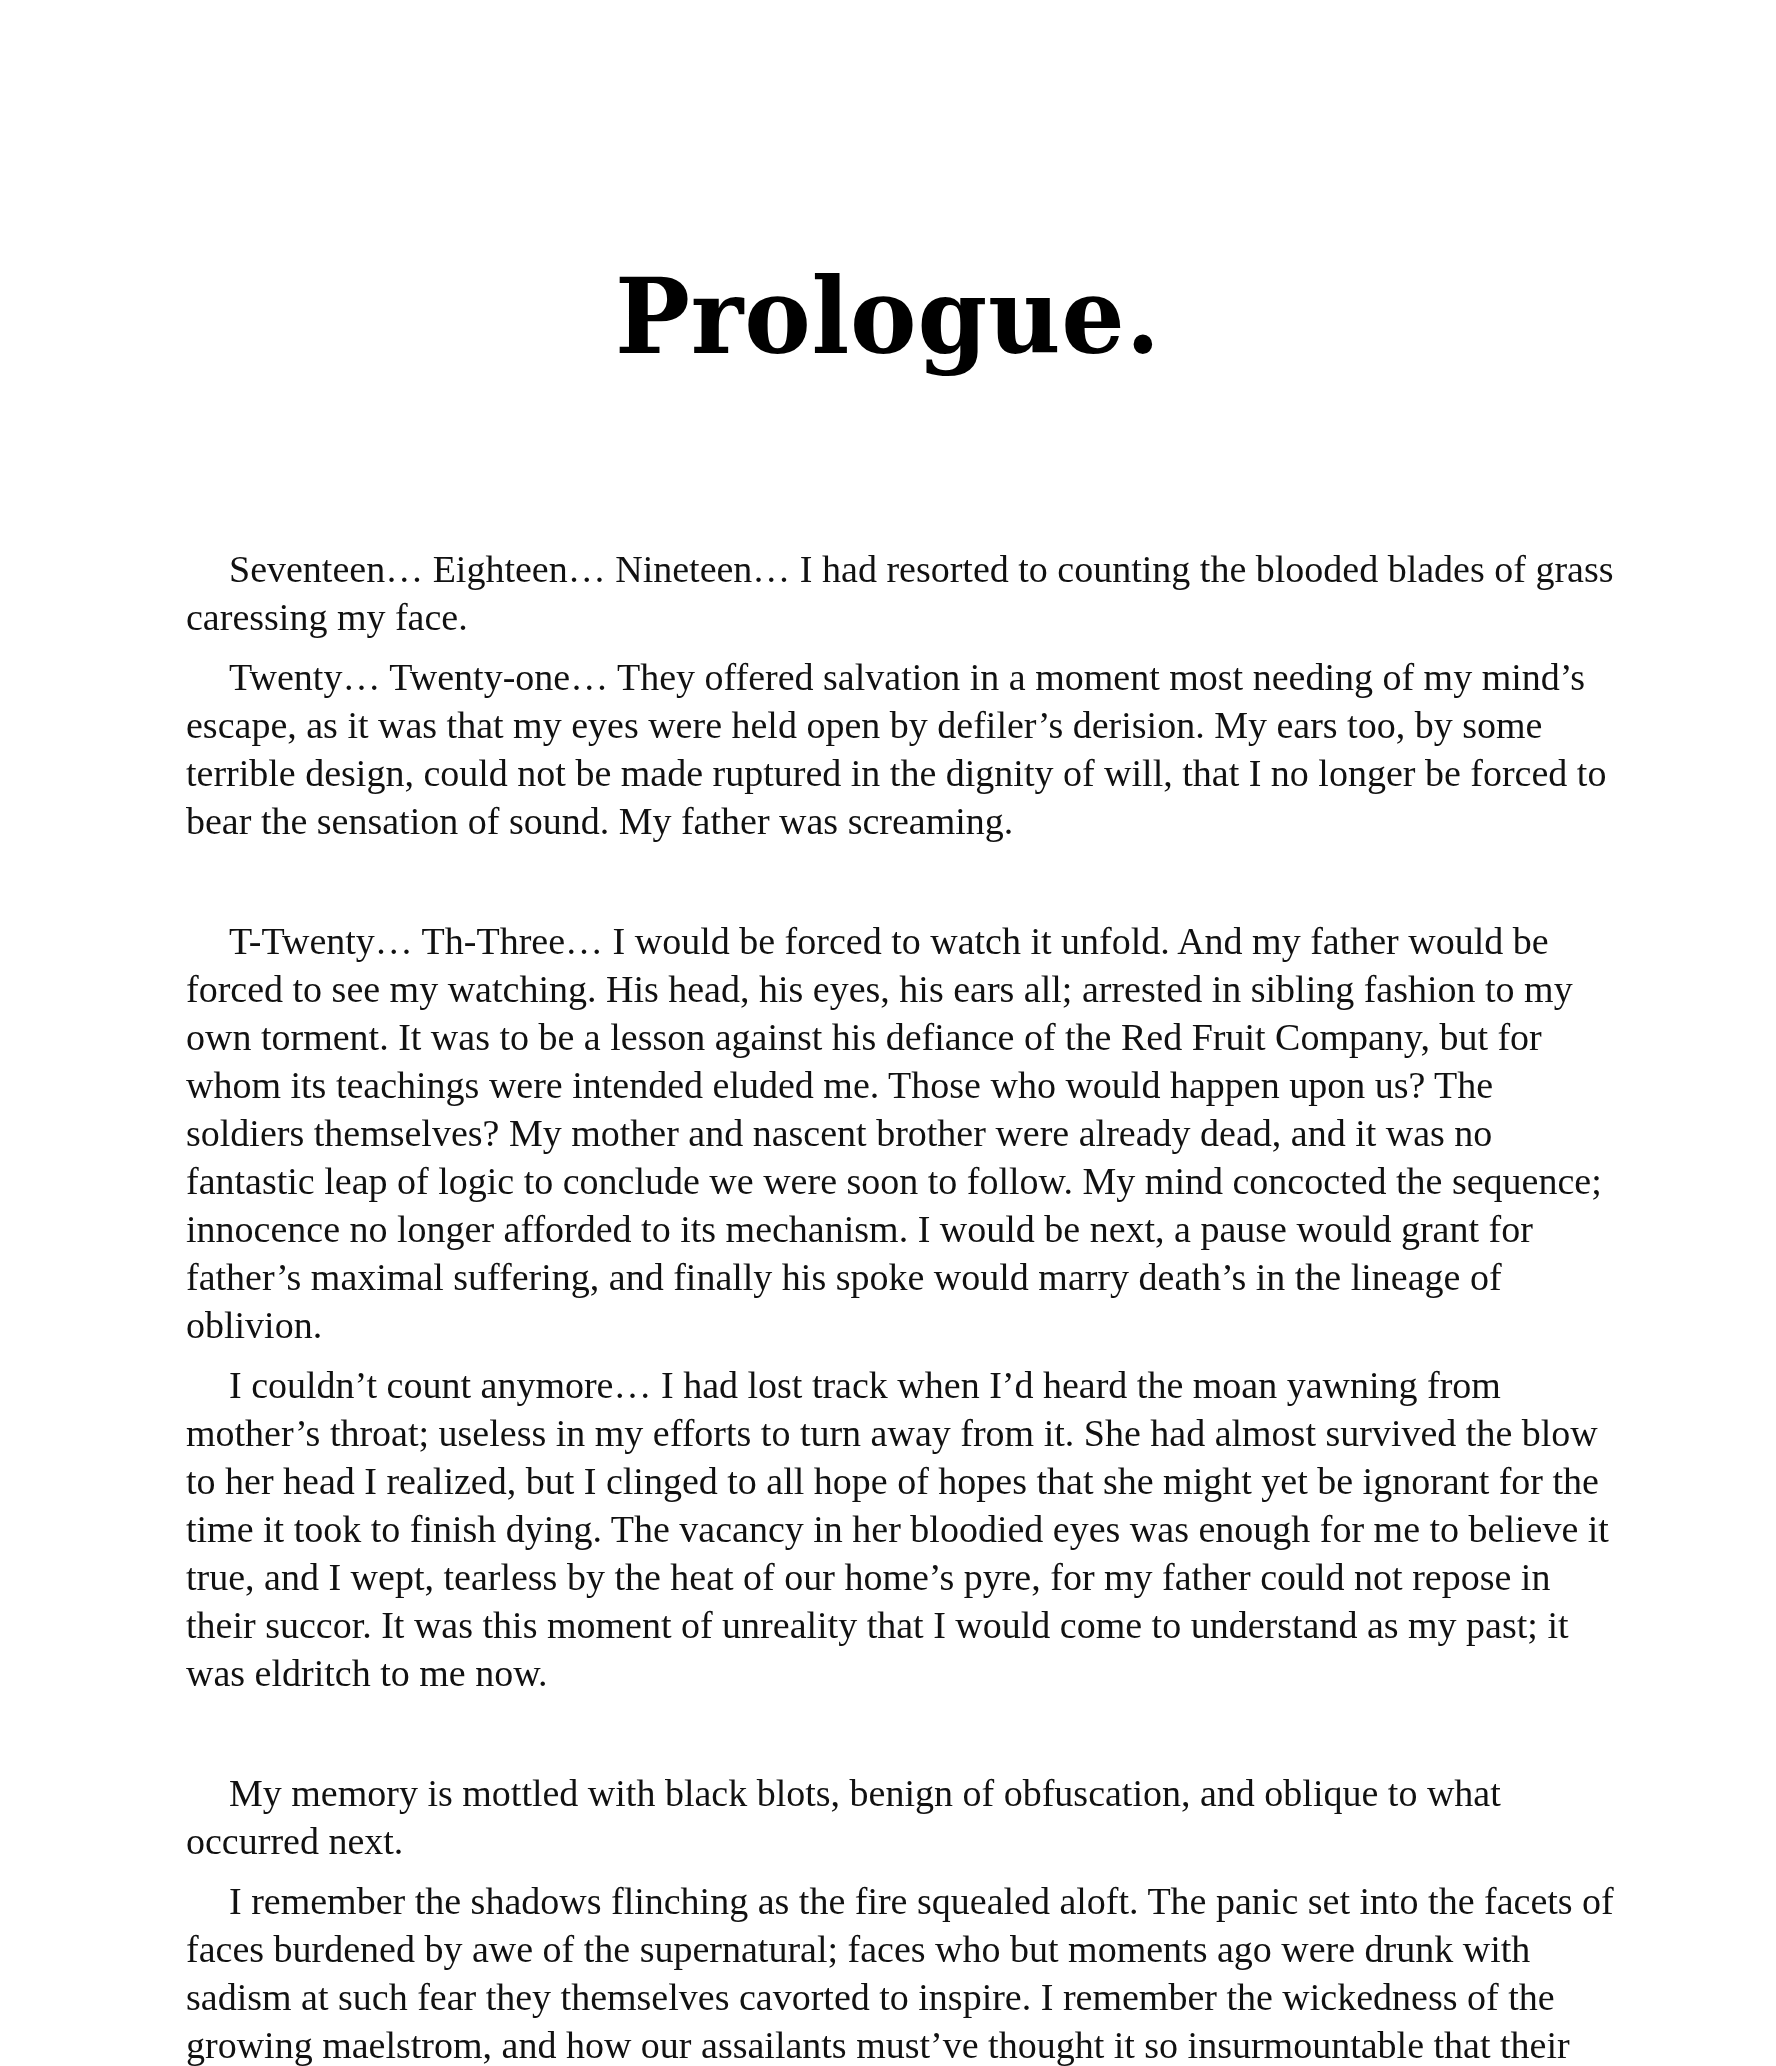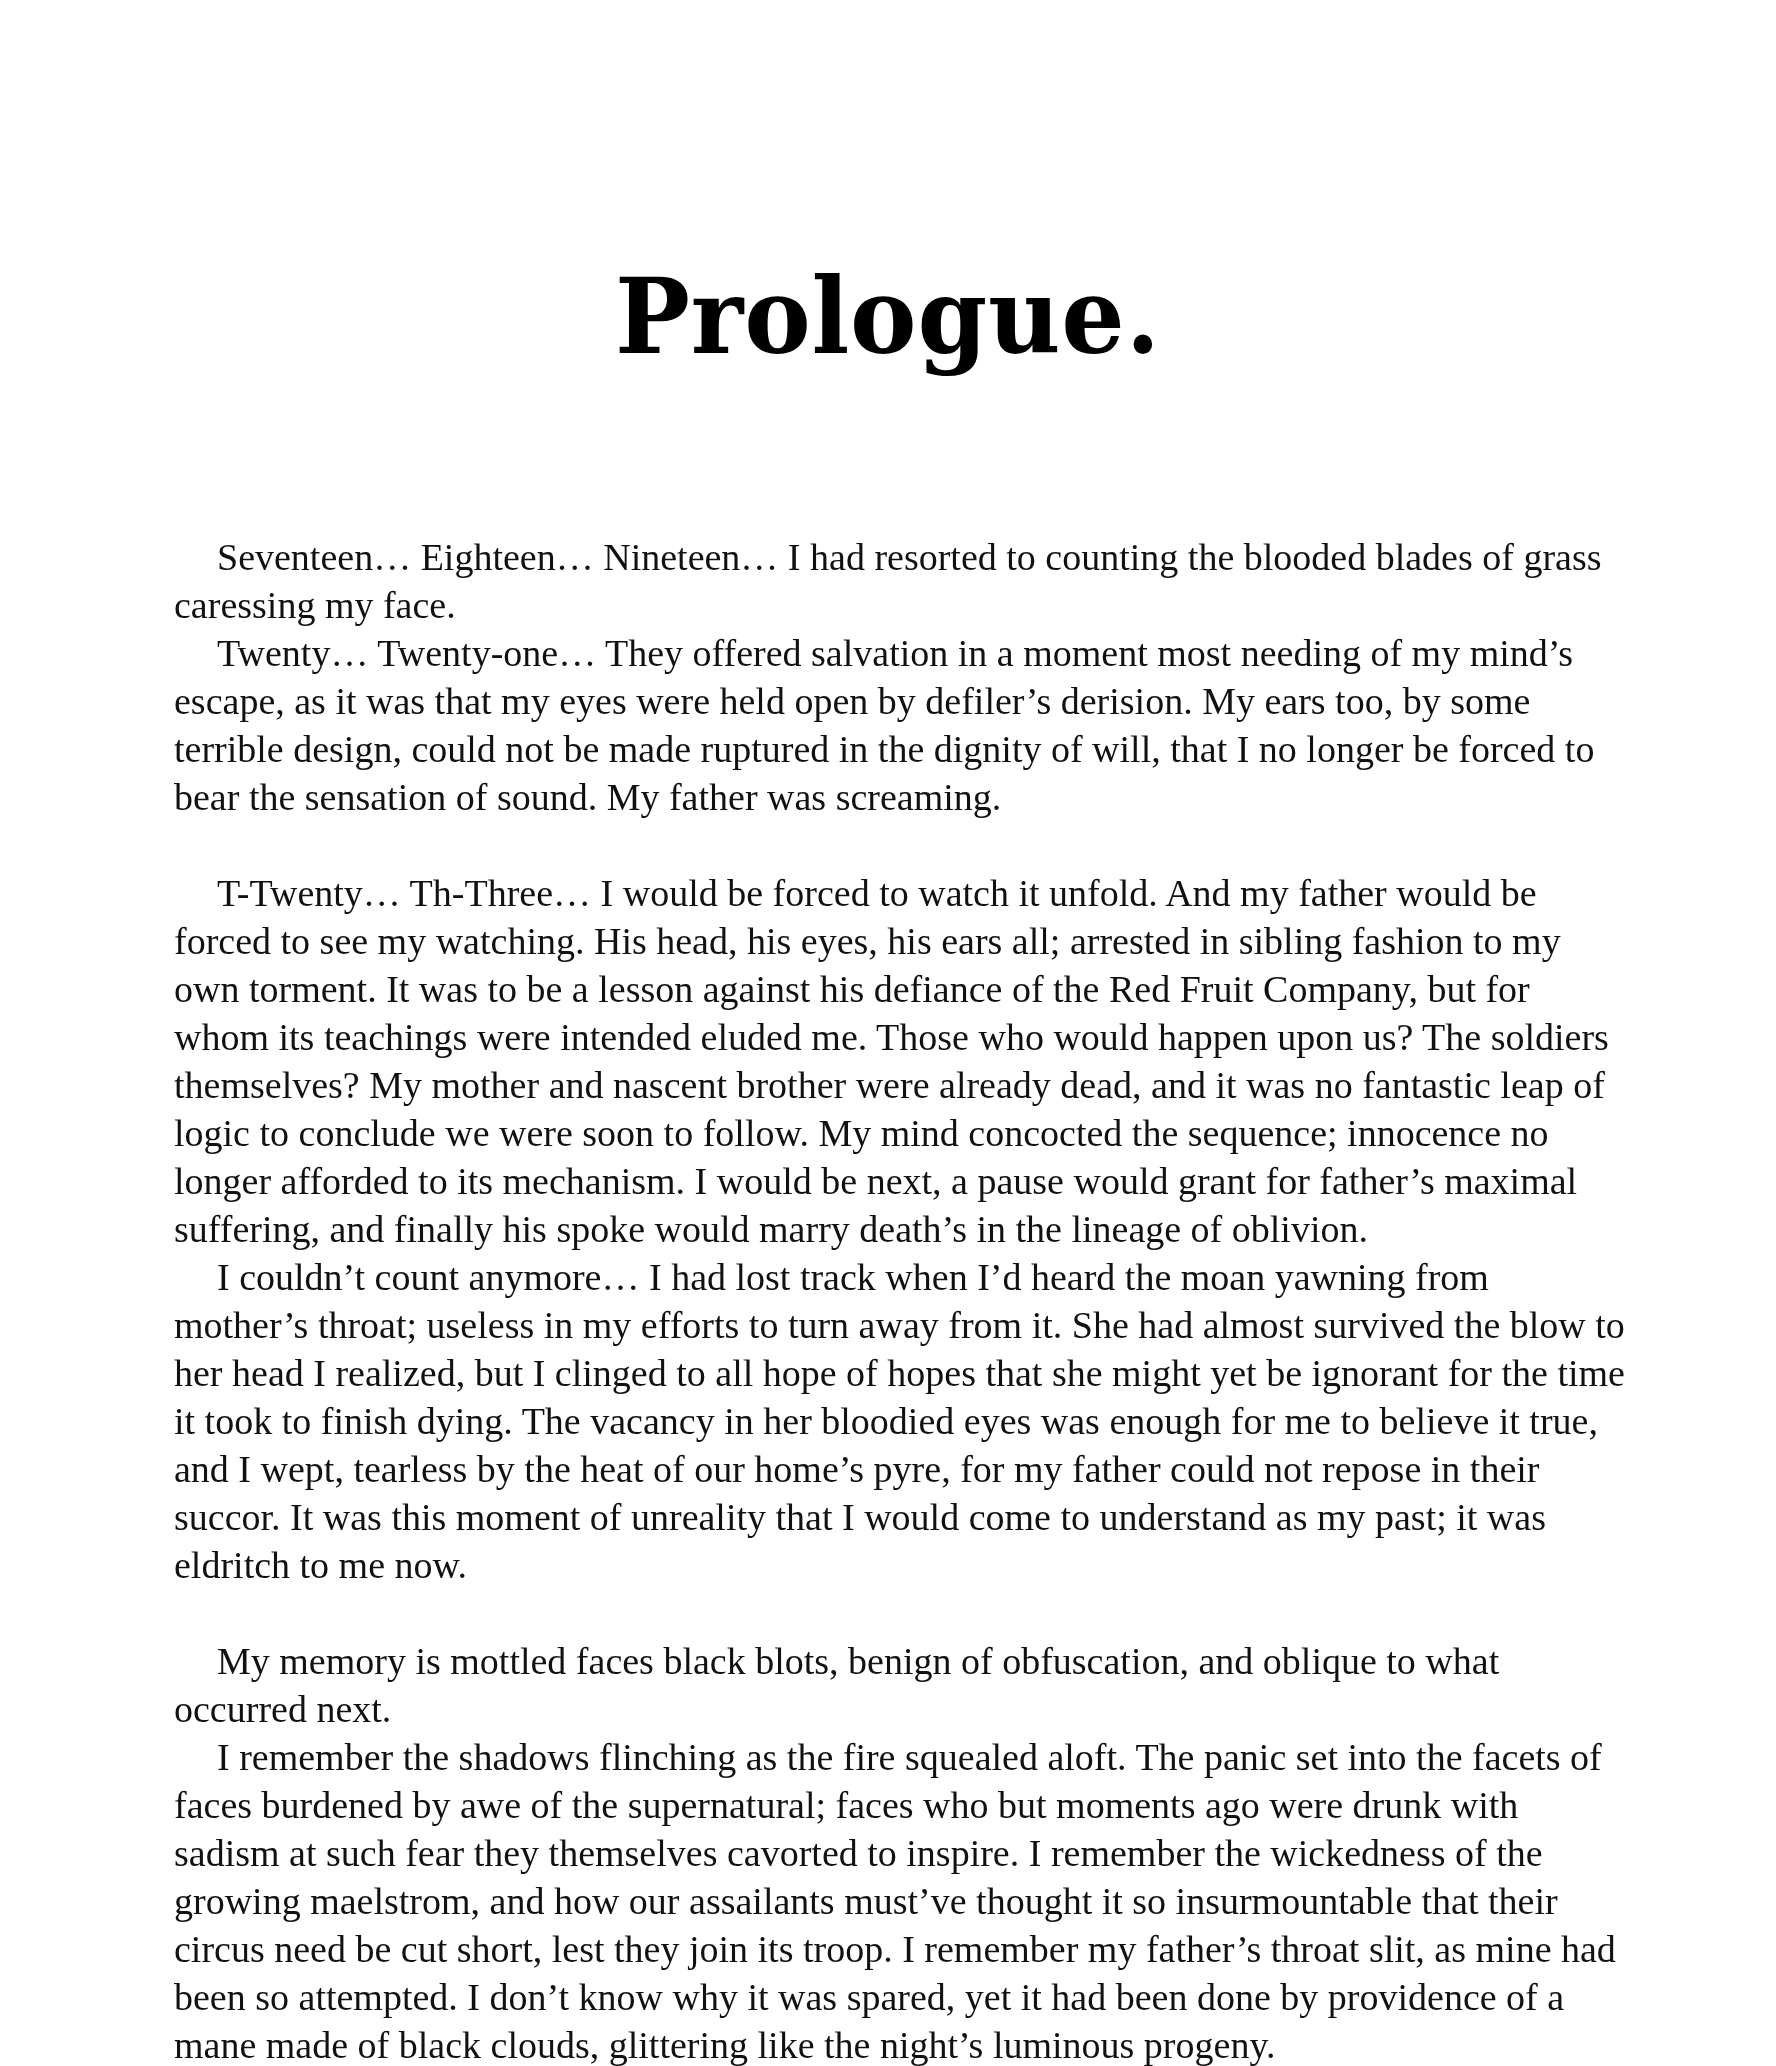--- a/index.html
+++ b/index.html
@@ -41,21 +41,21 @@
       position: absolute;
       left: 174px;
       top: 533px;
       width: 1455px;
       font-family: "Liberation Serif", serif;
       font-size: 38px;
       line-height: 48px;
       color: #111111;
     }
     .para {
-      margin: 0;
+      margin: 12px;
       text-indent: 43px;
       text-align: left;
     }
     .gap {
       height: 48px;
     }
   </style>
 </head>
 <body>
 
@@ -70,19 +70,19 @@
     </div>
     <div class="gap"></div>
 
     <div>
       <p class="para">T-Twenty… Th-Three… I would be forced to watch it unfold. And my father would be forced to see my watching. His head, his eyes, his ears all; arrested in sibling fashion to my own torment. It was to be a lesson against his defiance of the Red Fruit Company, but for whom its teachings were intended eluded me. Those who would happen upon us? The soldiers themselves? My mother and nascent brother were already dead, and it was no fantastic leap of logic to conclude we were soon to follow. My mind concocted the sequence; innocence no longer afforded to its mechanism. I would be next, a pause would grant for father’s maximal suffering, and finally his spoke would marry death’s in the lineage of oblivion.</p>
       <p class="para">I couldn’t count anymore… I had lost track when I’d heard the moan yawning from mother’s throat; useless in my efforts to turn away from it. She had almost survived the blow to her head I realized, but I clinged to all hope of hopes that she might yet be ignorant for the time it took to finish dying. The vacancy in her bloodied eyes was enough for me to believe it true, and I wept, tearless by the heat of our home’s pyre, for my father could not repose in their succor. It was this moment of unreality that I would come to understand as my past; it was eldritch to me now.</p>
     </div>
     <div class="gap"></div>
 
     <div>
-      <p class="para">My memory is mottled faces black blots, benign of obfuscation, and oblique to what occurred next.</p>
+      <p class="para">My memory is mottled with black blots, benign of obfuscation, and oblique to what occurred next.</p>
       <p class="para">I remember the shadows flinching as the fire squealed aloft. The panic set into the facets of faces burdened by awe of the supernatural; faces who but moments ago were drunk with sadism at such fear they themselves cavorted to inspire. I remember the wickedness of the growing maelstrom, and how our assailants must’ve thought it so insurmountable that their circus need be cut short, lest they join its troop. I remember my father’s throat slit, as mine had been so attempted. I don’t know why it was spared, yet it had been done by providence of a mane made of black clouds, glittering like the night’s luminous progeny.</p>
 
     </div>
   </div>
 </div>
 
 
 </body></html>

